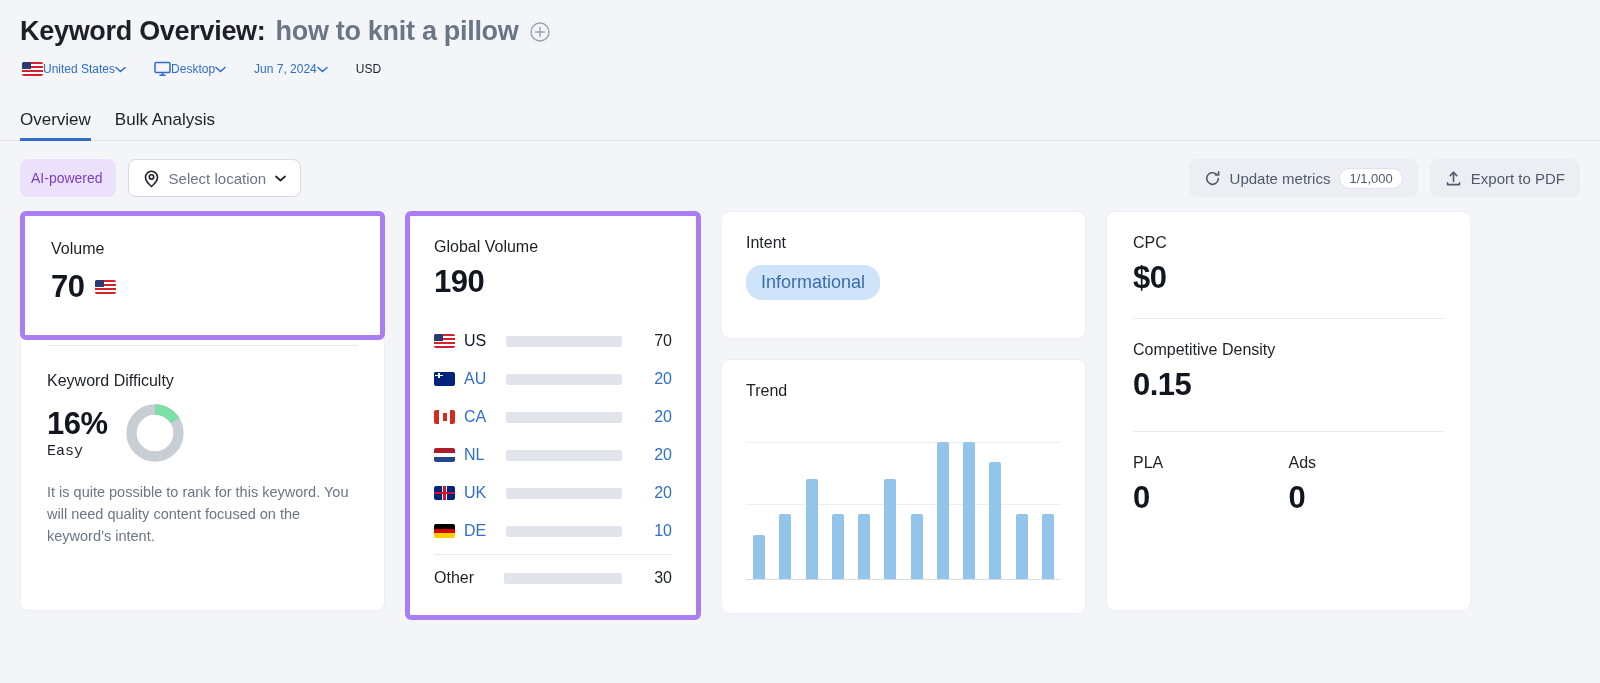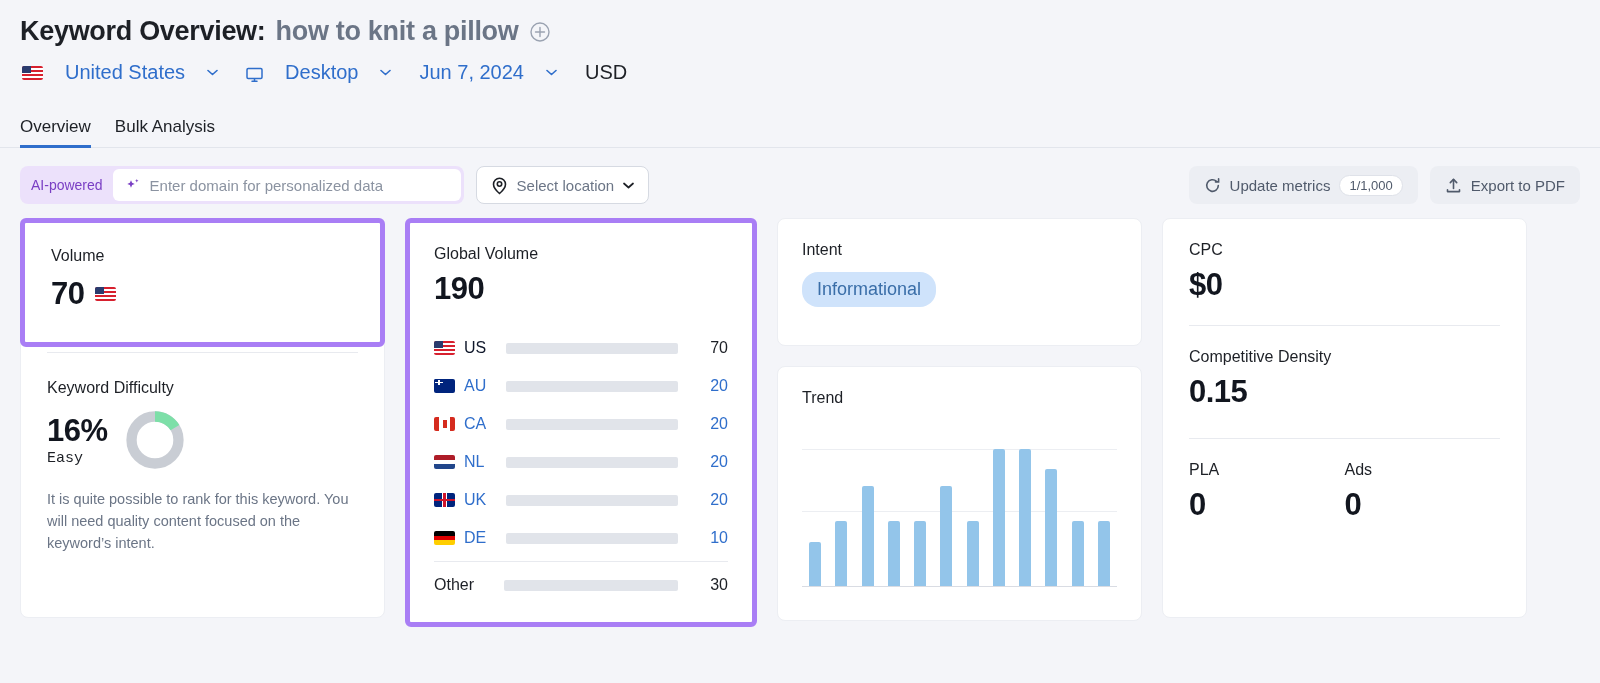--- a/index.html
+++ b/index.html
@@ -14,21 +14,21 @@
 
   
   .header { padding: 16px 20px 0 20px; }
   .title-row { display: flex; align-items: center; gap: 10px; }
   .title-main { font-size: 27px; font-weight: bold; letter-spacing: -0.3px; color: #1d2026; }
   .title-kw { font-size: 27px; font-weight: bold; color: #6b7586; letter-spacing: -0.3px; }
   .plus-icon { width: 22px; height: 22px; flex: 0 0 22px; color: #9aa2b1; }
   .plus-icon svg { display: block; }
 
   .meta-row { display: flex; align-items: center; gap: 28px; margin-top: 14px; padding-left: 2px; }
-  .meta-item { display: flex; align-items: center; gap: 22px; font-size: 20px; color: #2f6ecb; cursor: pointer; }
+  .meta-item { display: flex; align-items: center; gap: 0; font-size: 12px; color: #2f6ecb; cursor: pointer; }
   .meta-item.plain { color: #1d2026; cursor: default; }
   .flag { width: 21px; height: 14px; border-radius: 2px; display: inline-block; position: relative; overflow: hidden; flex: 0 0 21px; }
   .chev { width: 11px; height: 7px; display: inline-block; }
   .chev svg { display: block; }
   .mon-icon { width: 17px; height: 16px; color: #2f6ecb; }
 
   
   .flag-us { background: #fff; }
   .flag-us::before{content:"";position:absolute;left:0;top:0;width:100%;height:100%;
     background: repeating-linear-gradient(to bottom,#d7202e 0,#d7202e 2px,#fff 2px,#fff 4px);}
@@ -81,21 +81,21 @@
   .gbtn { display: flex; align-items: center; gap: 9px; height: 38px; padding: 0 15px;
       background: #eceef3; border-radius: 8px; cursor: pointer; font-size: 15px; color: #505a6b; }
   .refresh-icon, .export-icon { width: 17px; height: 17px; color: #505a6b; }
   .pill { background: #fff; border: 1px solid #dfe2e9; border-radius: 11px; font-size: 13px;
       color: #505a6b; padding: 2px 9px; }
 
   
   .grid { display: flex; gap: 20px; padding: 14px 20px 0 20px; align-items: flex-start; }
   .col { display: flex; flex-direction: column; gap: 20px; }
   .col-1 { width: 365px; }
-  .col-2 { width: 352px; }
+  .col-2 { width: 296px; }
   .col-3 { width: 365px; }
   .col-4 { width: 365px; }
   .card { background: #fff; border-radius: 8px; border: 1px solid #eceef3; }
 
   .hl { border: 5px solid #a97ef5; border-radius: 6px; background: #fff; }
 
   .label { font-size: 16px; color: #1d2026; }
   .value { font-size: 31px; font-weight: bold; color: #12161f; letter-spacing: -0.5px; }
 
   
@@ -211,29 +211,20 @@
 
   <div class="tabs">
     <div class="tab active">Overview</div>
     <div class="tab">Bulk Analysis</div>
   </div>
 
   <div class="toolbar">
     <div class="toolbar-left">
       <div class="ai-wrap">
         <span class="ai-badge">AI-powered</span>
-        <div class="domain-input">
-          <span class="sparkle">
-            <svg viewBox="0 0 16 16" width="16" height="16" fill="currentColor">
-              <path d="M6 3.2l1.1 2.6L9.7 7 7.1 8.1 6 10.8 4.9 8.1 2.3 7l2.6-1.2z"></path>
-              <path d="M11.8 2l.5 1.2 1.2.5-1.2.5-.5 1.2-.5-1.2-1.2-.5 1.2-.5z"></path>
-            </svg>
-          </span>
-          <span class="domain-ph">Enter domain for personalized data</span>
-        </div>
       </div>
       <div class="loc-btn">
         <span class="pin-icon">
           <svg viewBox="0 0 17 19" width="17" height="19" fill="none" stroke="currentColor" stroke-width="1.6">
             <path d="M8.5 17.5s6-5.2 6-9.3A6 6 0 0 0 2.5 8.2c0 4.1 6 9.3 6 9.3z"></path>
               <circle cx="8.5" cy="8" r="2.2"></circle>
           </svg>
         </span>
         <span class="loc-label">Select location</span>
         <span class="chev" style="color:#1d2026">

